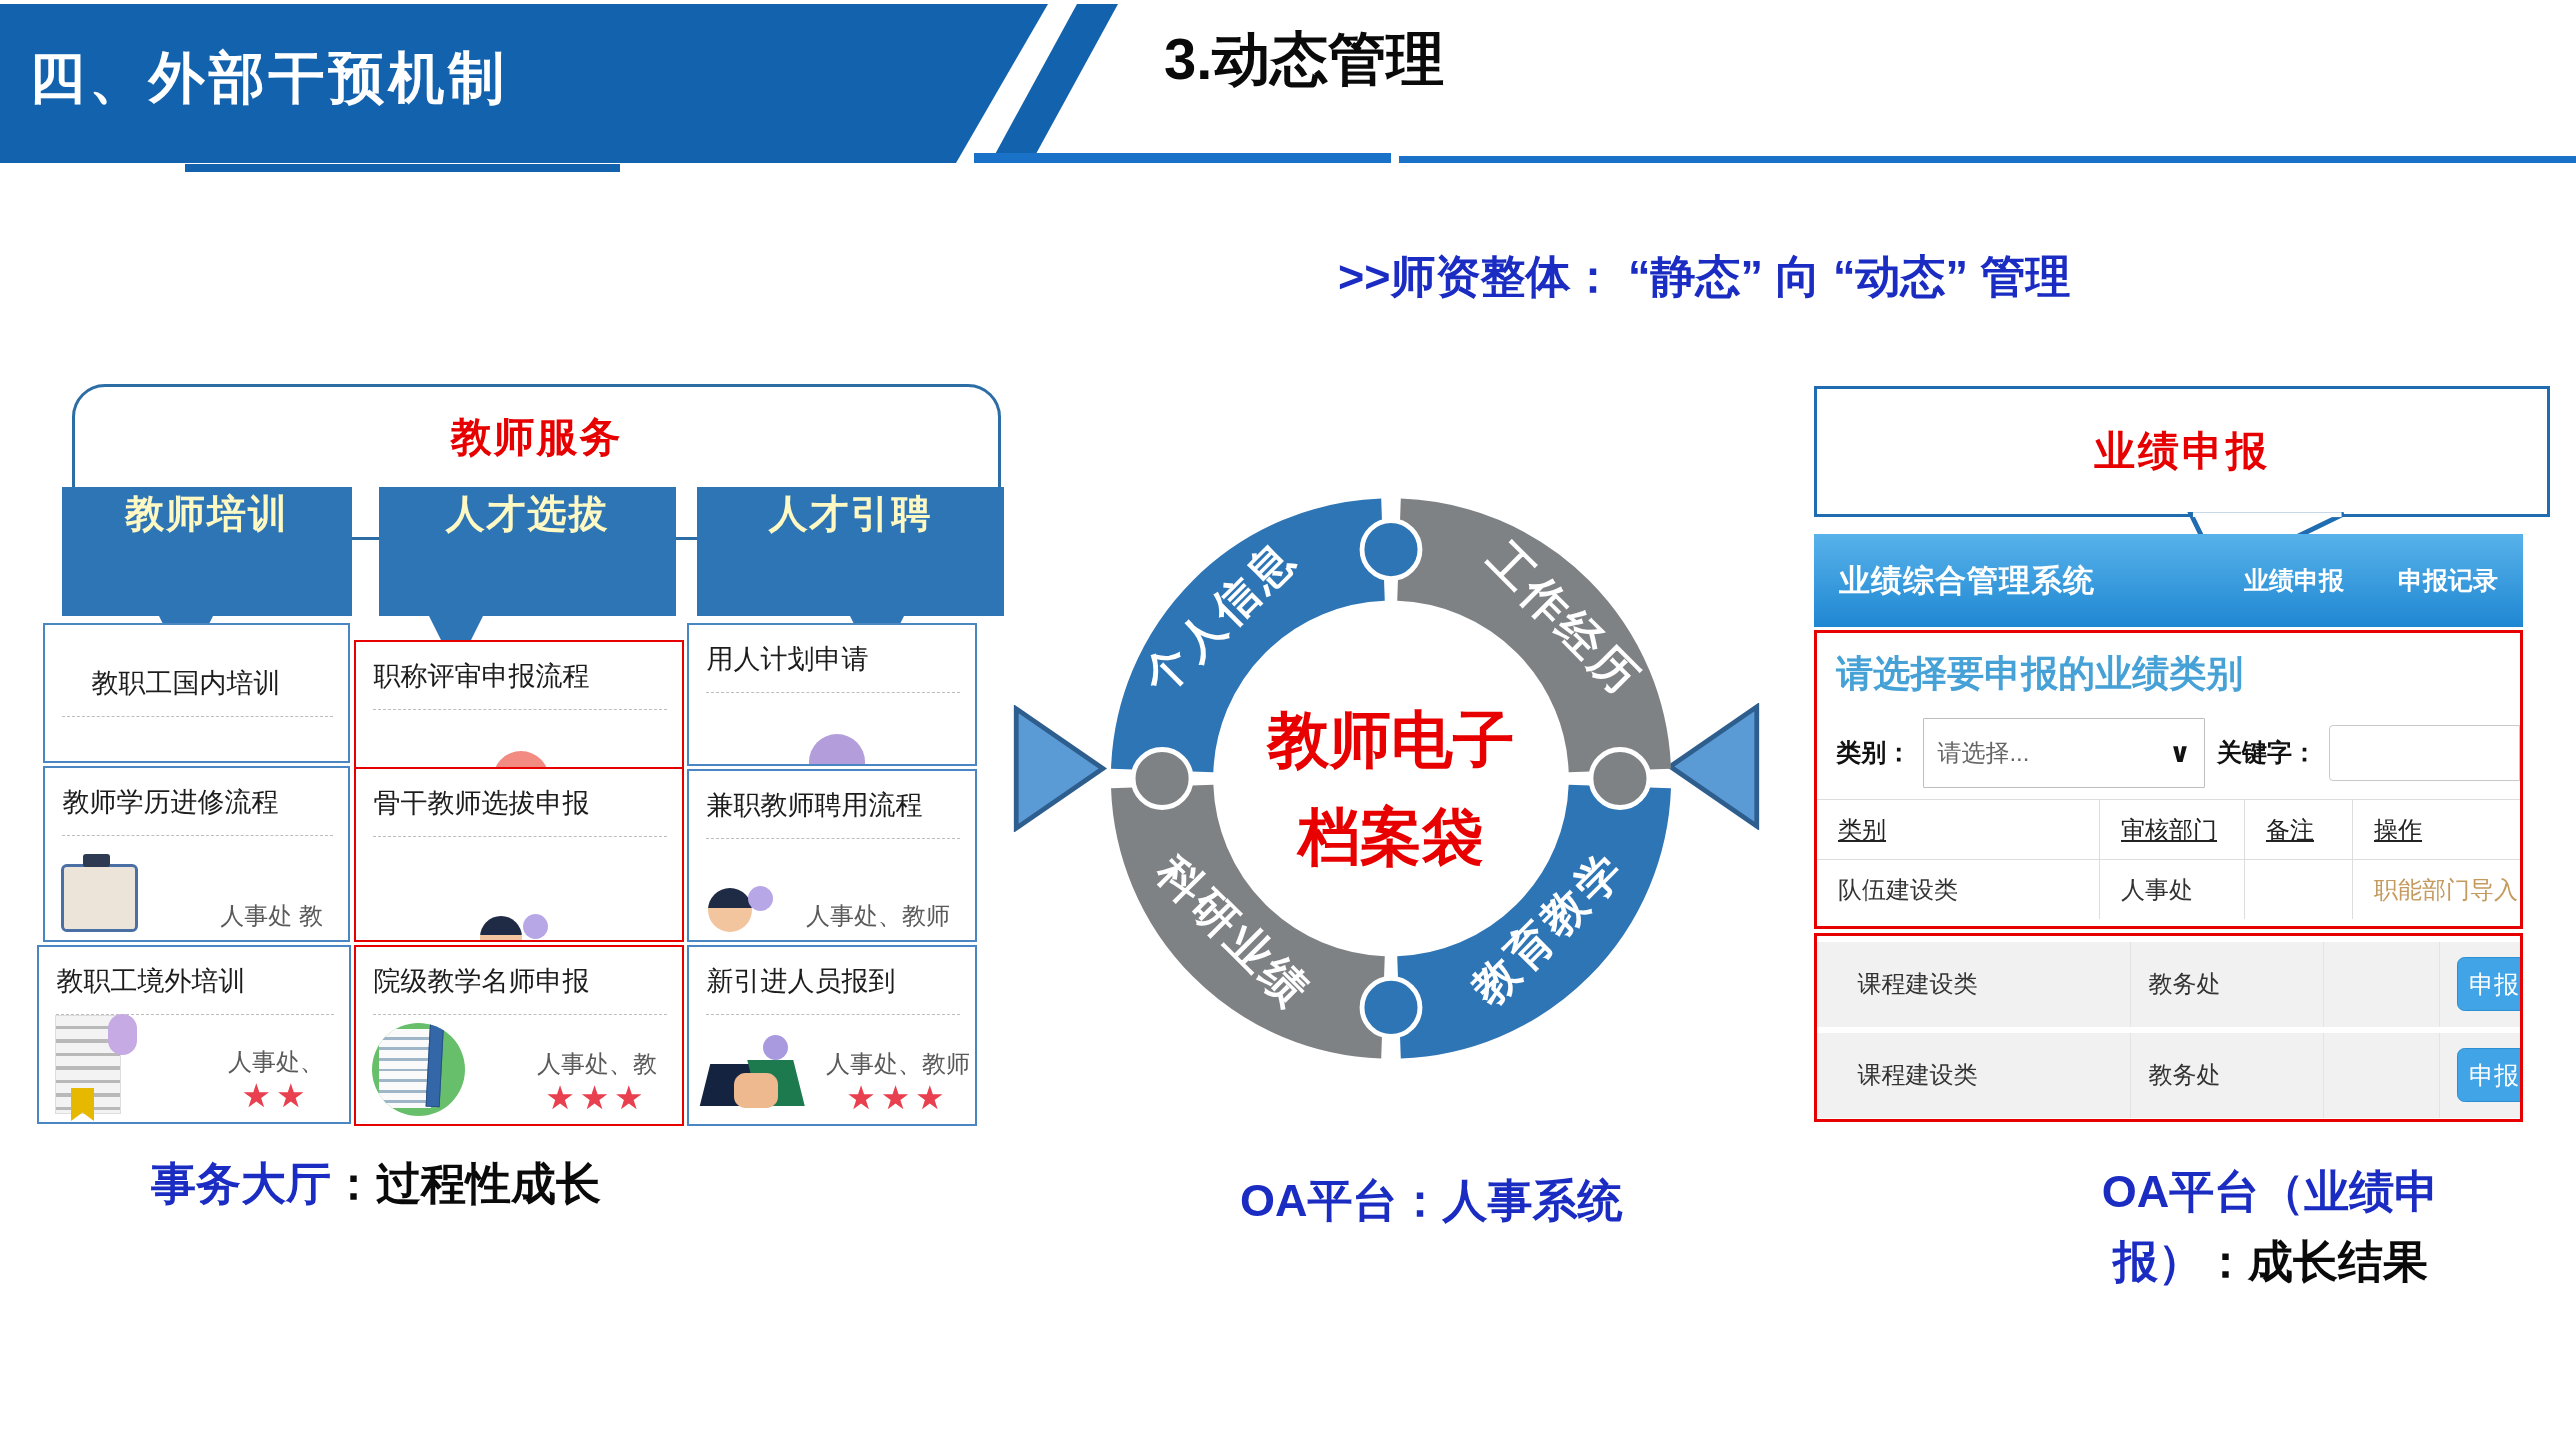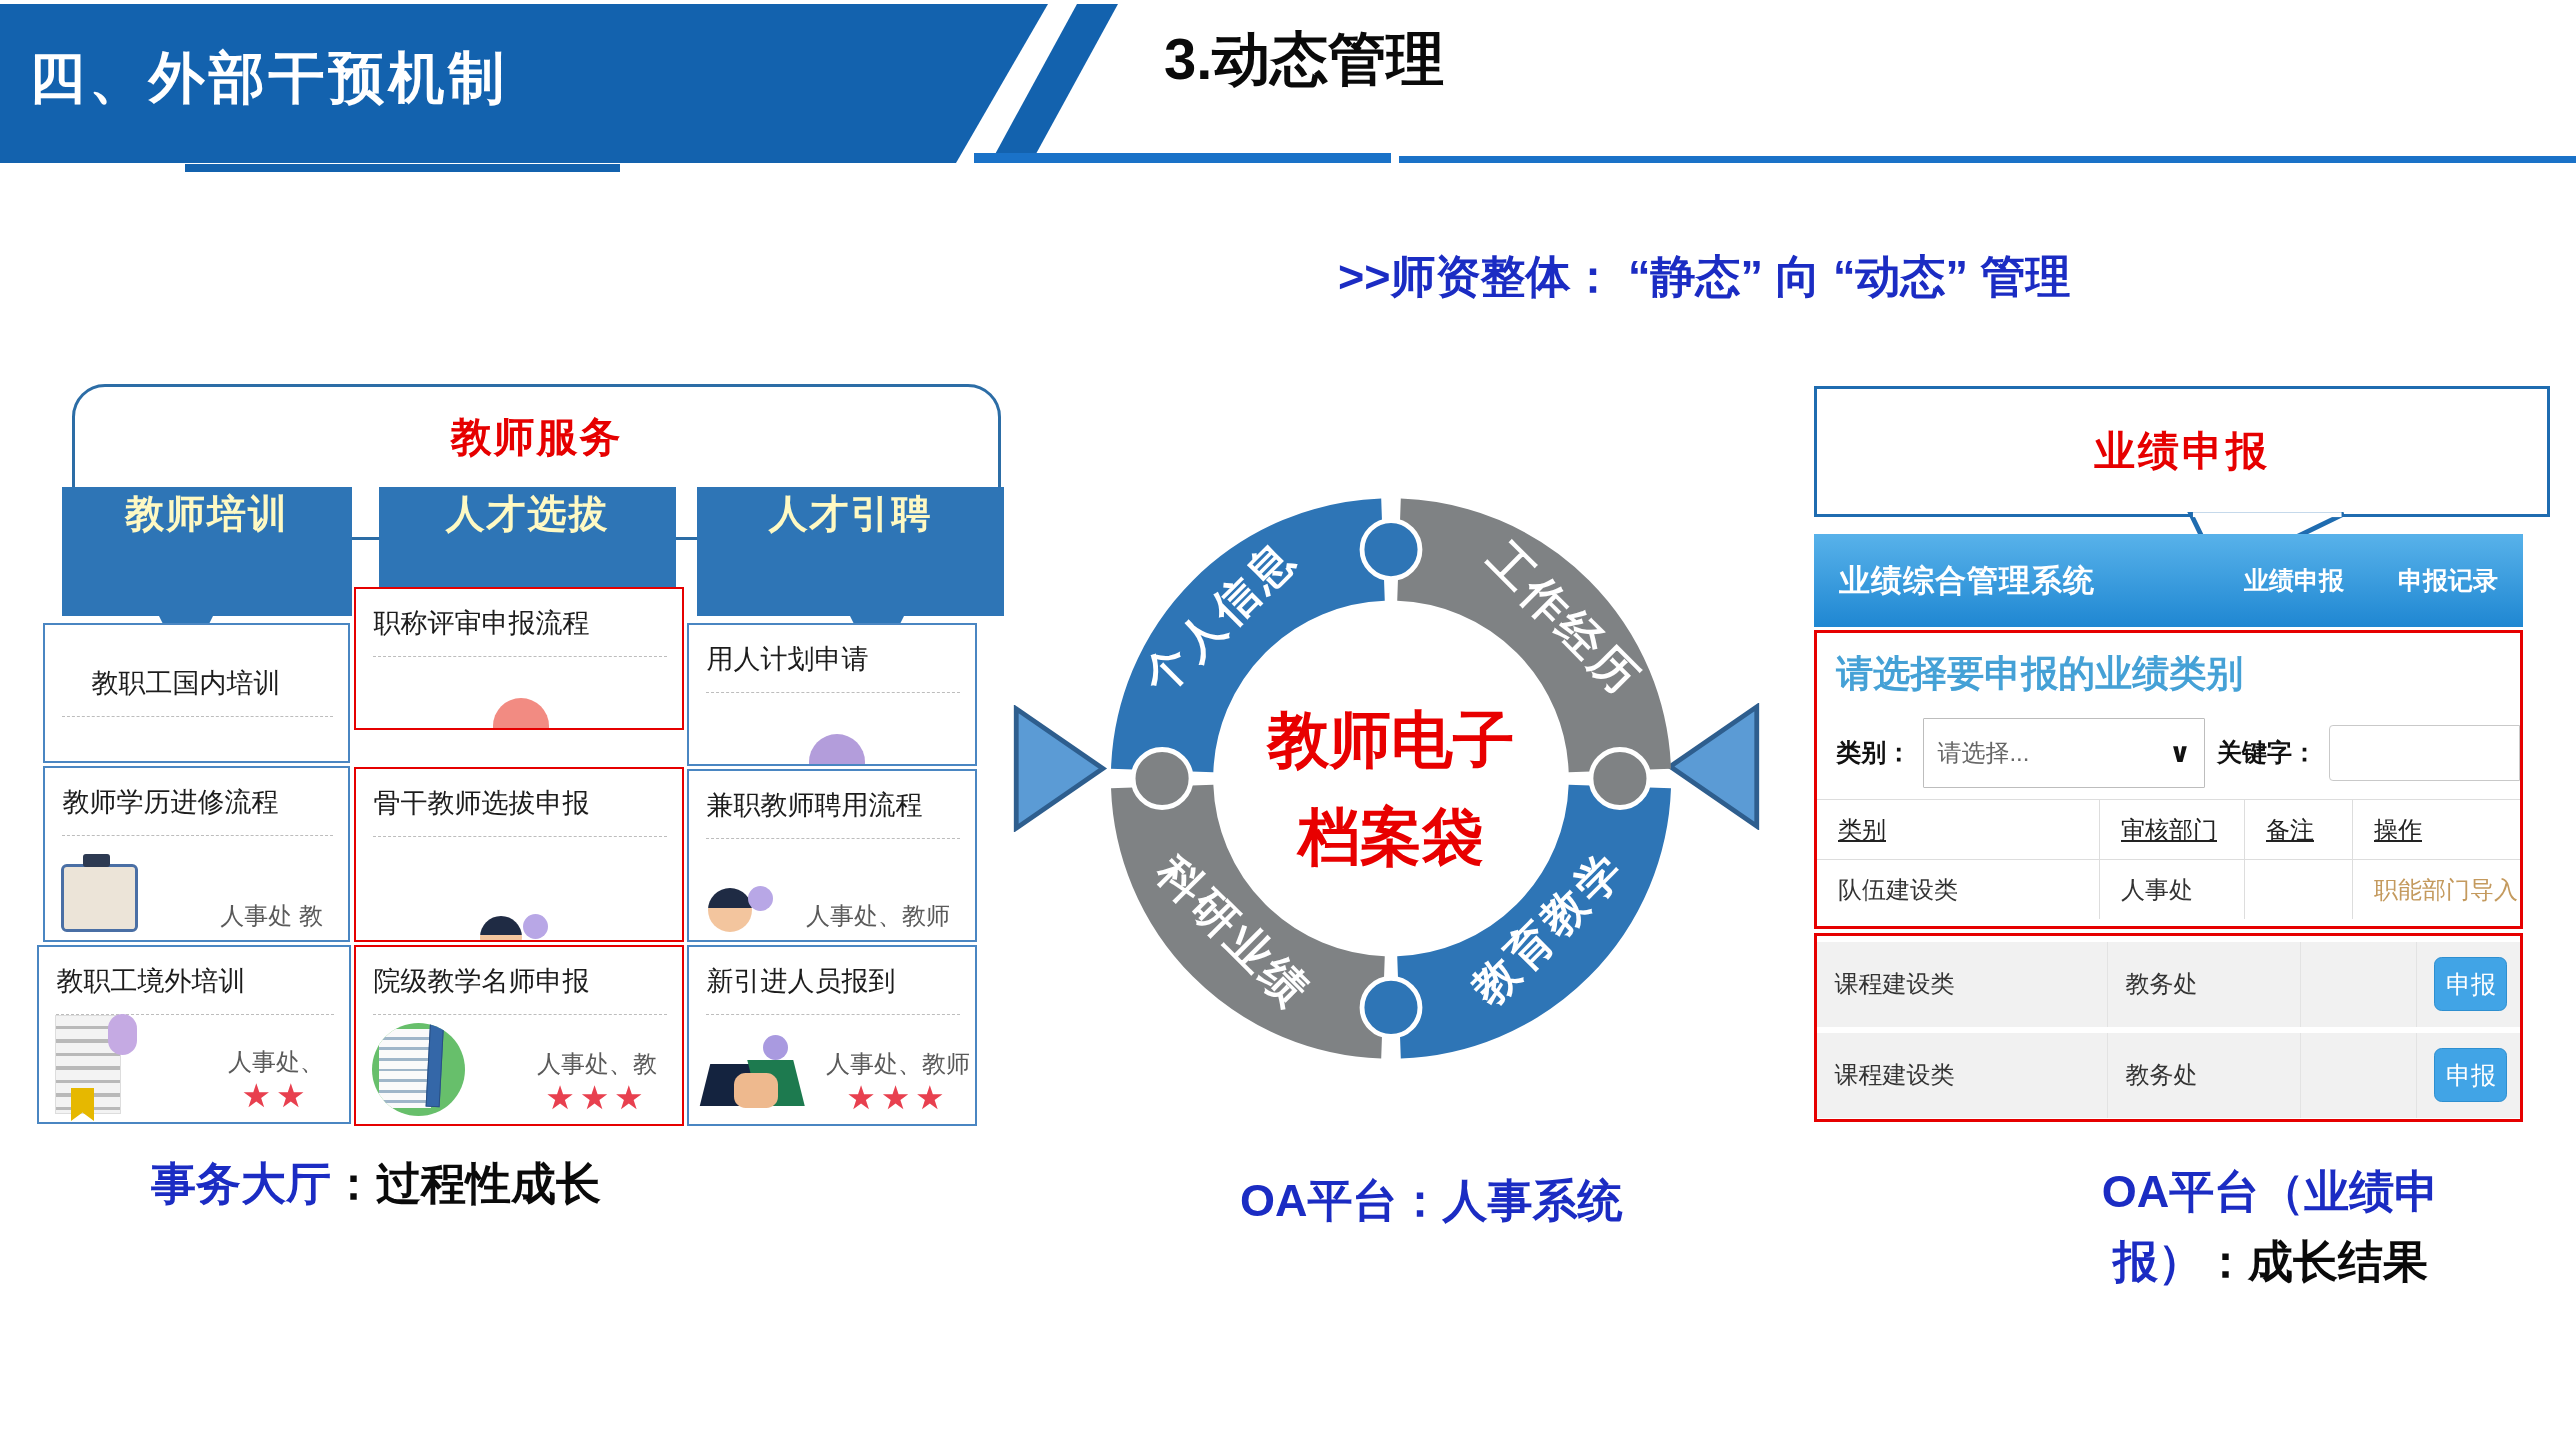--- a/index.html
+++ b/index.html
@@ -37,21 +37,21 @@
         padding:15.5px 15.5px 9.7px 17.4px;overflow:hidden;}
   .card.red{border:2.9px solid #e60000;}
   .card-title{color:#1c1c1c;font-size:27px;white-space:nowrap;}
   .card-dash{margin-top:15.5px;border-bottom:1.9px dashed #bdbdbd;}
   .card-body{position:absolute;left:15.5px;right:7.7px;bottom:7.7px;display:flex;align-items:flex-end;gap:17.4px;}
   .meta{display:flex;flex-direction:column;align-items:center;margin-left:auto;margin-right:17.4px;}
   .dept{color:#5a5a5a;font-size:24px;white-space:nowrap;}
   .stars{color:#e8404f;font-size:33px;letter-spacing:4.8px;line-height:1.1;}
 
   .c1r1{left:43px;top:623px;width:307px;height:140px;} .c1r1 .card-title{margin:24px 0 0 29px;}
-  .c2r1{left:354px;top:587px;width:330px;height:143px;}
+  .c2r1{left:354px;top:640px;width:330px;height:143px;}
   .c3r1{left:687px;top:623px;width:290px;height:143px;}
   .c1r2{left:43px;top:766px;width:307px;height:176px;}
   .c2r2{left:354px;top:767px;width:330px;height:175px;}
   .c3r2{left:687px;top:769px;width:290px;height:173px;}
   .c1r3{left:37px;top:945px;width:314px;height:179px;}
   .c2r3{left:354px;top:945px;width:330px;height:181px;}
   .c3r3{left:687px;top:945px;width:290px;height:181px;}
 
   .blob{position:absolute;bottom:-2.9px;left:42%;width:56px;height:33px;border-radius:28px 28px 0 0;}
   .blob-pink{background:#f28b82;} .blob-purple{background:#b39ddb;}
@@ -128,21 +128,21 @@
   .tbl-row{display:grid;grid-template-columns:282px 145px 108px 1fr;border-top:1.9px solid #ddd;}
   .tbl-cell{padding:13.5px 0 13.5px 21px;font-size:24px;color:#333;border-left:1.9px solid #ddd;white-space:nowrap;}
   .tbl-cell:first-child{border-left:none;}
   .tbl-head .tbl-cell{color:#222;text-decoration:underline;}
   .tbl1{top:166px;}
   .gold-link{color:#c49a5e;}
 
   .redbox2{position:absolute;left:1814px;top:933px;width:709px;height:189px;background:#fff;
            border:3.9px solid #e60000;box-sizing:border-box;overflow:hidden;}
   .gray-row{display:grid;grid-template-columns:290px 193px 116px 1fr;background:#f1f1f1;height:85px;
-           margin-top:5.8px;align-items:center;}
+           margin-top:5.8px;align-items:center;padding-left:23px;}
   .gray-cell{padding-left:17.4px;font-size:24px;color:#333;border-left:1.9px solid #e3e3e3;height:100%;display:flex;align-items:center;}
   .gray-cell:first-child{border-left:none;}
   .btn-apply{width:71px;height:52px;background:#41a4e6;border:1.9px solid #2e8fd0;border-radius:7.7px;
            color:#fff;font-size:25px;display:flex;align-items:center;justify-content:center;cursor:pointer;}
 </style>
 </head>
 <body>
 
 <div class="slide">
 

